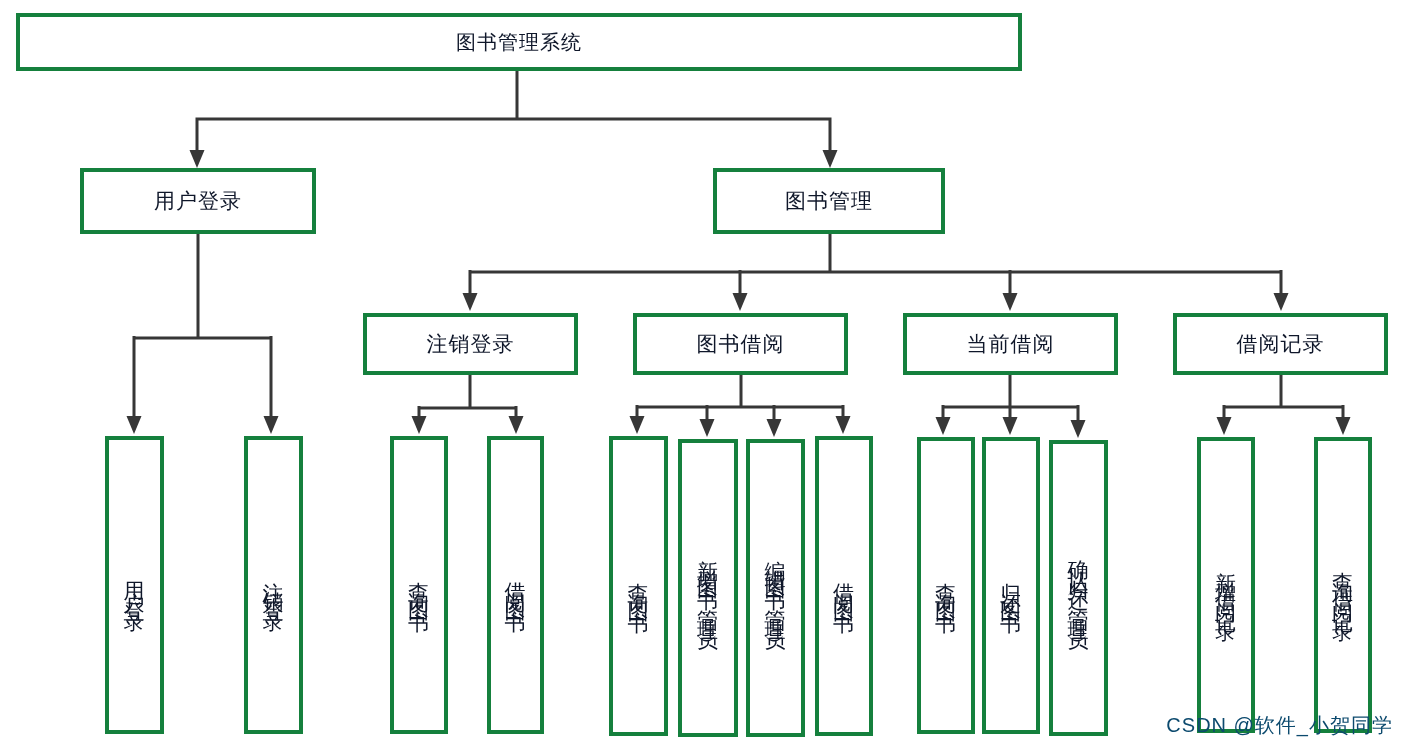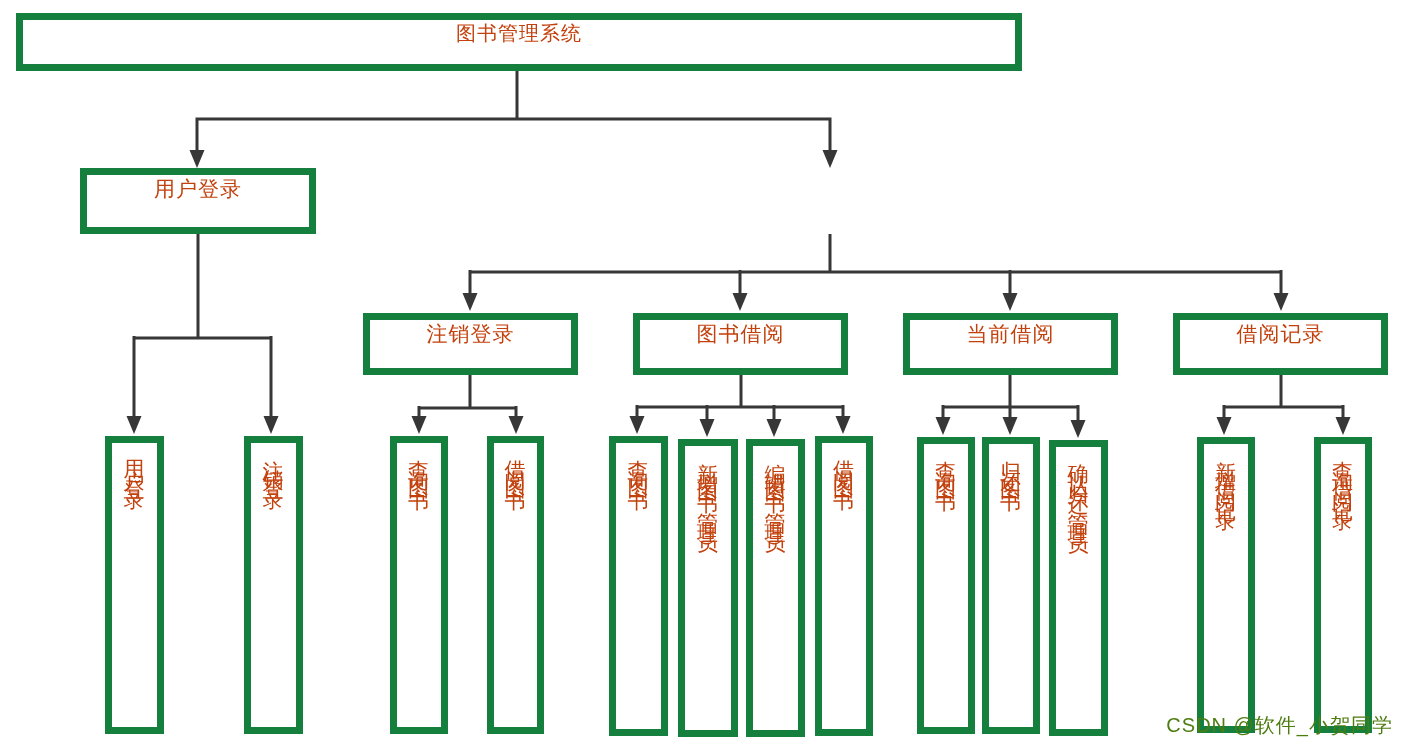--- a/index.html
+++ b/index.html
@@ -13,26 +13,26 @@
   }
   .connectors {
     position: absolute;
     left: 0; top: 0;
     width: 1405px; height: 747px;
     z-index: 1;
   }
   .box {
     position: absolute;
     box-sizing: border-box;
-    border: 7px solid #15803d;
+    border: 4px solid #15803d;
     background: #ffffff;
     display: flex;
-    align-items: flex-start;
+    align-items: center;
     justify-content: center;
-    color: #c2410c;
+    color: #0f172a;
     z-index: 2;
   }
   .hlabel {
     font-size: 21px;
     letter-spacing: 1px;
     white-space: nowrap;
   }
   .root-label { font-size: 20px; }
   .vtext {
     writing-mode: vertical-rl;
@@ -41,21 +41,21 @@
     letter-spacing: 10px;
     line-height: 1;
     white-space: nowrap;
   }
   .watermark {
     position: absolute;
     right: 12px;
     bottom: 8px;
     font-size: 20px;
     letter-spacing: 1px;
-    color: #4d7c0f;
+    color: #0c4a6e;
     z-index: 3;
     white-space: nowrap;
   }
 </style>
 </head>
 <body>
 
 <div class="stage">
 
   <svg class="connectors" width="1405" height="747" viewBox="0 0 1405 747" xmlns="http://www.w3.org/2000/svg">
@@ -97,20 +97,23 @@
       <polygon points="1335.5,417 1350.5,417 1343,435"></polygon>
     </g>
   </svg>
 
   <div class="box" style="left:16px; top:13px; width:1006px; height:58px;">
     <span class="hlabel root-label">图书管理系统</span>
   </div>
 
   <div class="box" style="left:80px; top:168px; width:236px; height:66px;">
     <span class="hlabel">用户登录</span>
+  </div>
+  <div class="box" style="left:713px; top:168px; width:232px; height:66px;">
+    <span class="hlabel">图书管理</span>
   </div>
 
   <div class="box" style="left:363px; top:313px; width:215px; height:62px;">
     <span class="hlabel">注销登录</span>
   </div>
   <div class="box" style="left:633px; top:313px; width:215px; height:62px;">
     <span class="hlabel">图书借阅</span>
   </div>
   <div class="box" style="left:1173px; top:313px; width:215px; height:62px;">
     <span class="hlabel">借阅记录</span>

